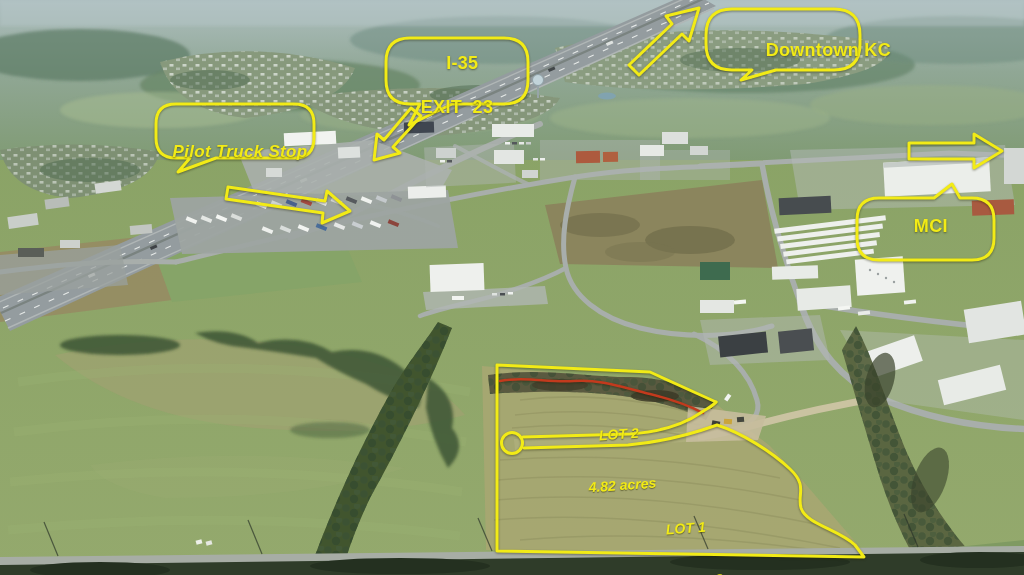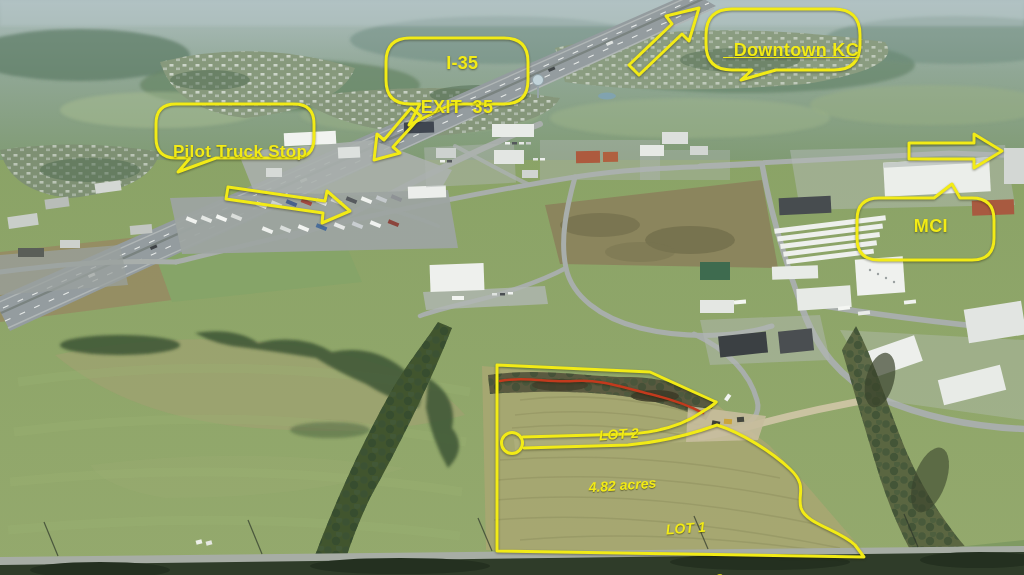--- a/index.html
+++ b/index.html
@@ -331,28 +331,28 @@
     <path d="M 226 199 L 323 213 L 322 223 L 350 211 L 327 191 L 325 201 L 228 187 Z"></path>
     <path d="M 732 9 H 834 Q 860 9 860 35 V 44 Q 860 70 834 70 H 776 L 741 80 L 752 70 H 732 Q 706 70 706 44 V 35 Q 706 9 732 9 Z"></path>
     <path d="M 629 65 L 672 24 L 666 16 L 699 8 L 689 41 L 682 34 L 639 75 Z"></path>
     <path d="M 879 198 H 934 L 952 184 L 960 198 H 972 Q 994 198 994 220 V 238 Q 994 260 972 260 H 879 Q 857 260 857 238 V 220 Q 857 198 879 198 Z"></path>
     <path d="M 909 143 L 974 143 L 974 134 L 1002 151 L 974 168 L 974 159 L 909 159 Z"></path>
   </g>
 </svg>
 
 <div class="callout" style="left:386px;top:30px;width:142px;">
   <span class="l1">I-35</span>
-  <span class="l2">EXIT  35</span>
-</div>
-
-<div class="callout" style="left:156px;top:119px;width:158px;font-size:17px;">
+  <span class="l2">EXIT  23</span>
+</div>
+
+<div class="callout" style="left:156px;top:119px;width:158px;font-size:17px;font-style:italic;">
   <span class="l1">Pilot Truck Stop</span>
 </div>
 
-<div class="callout" style="left:714px;top:17px;width:154px;text-decoration:underline;">
+<div class="callout" style="left:746px;top:17px;width:154px;">
   <span class="l1">Downtown KC</span>
 </div>
 
 <div class="callout" style="left:857px;top:190px;width:137px;line-height:24px;">
   <span class="l1">MCI</span>
 </div>
 
 <div class="lotlabel" style="left:555px;top:392px;width:130px;">
   <span style="display:block;">LOT 2</span>
   <span style="display:block;">4.82 acres</span>

